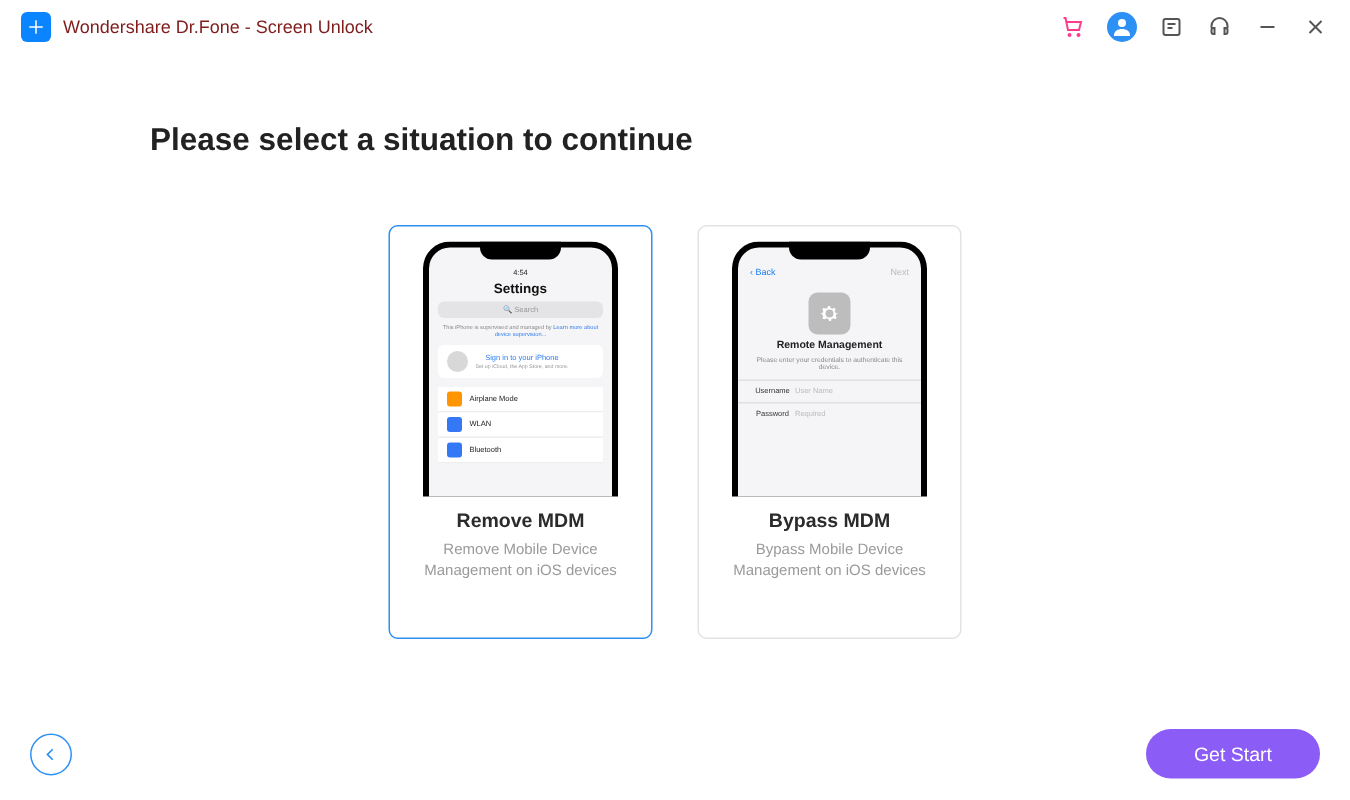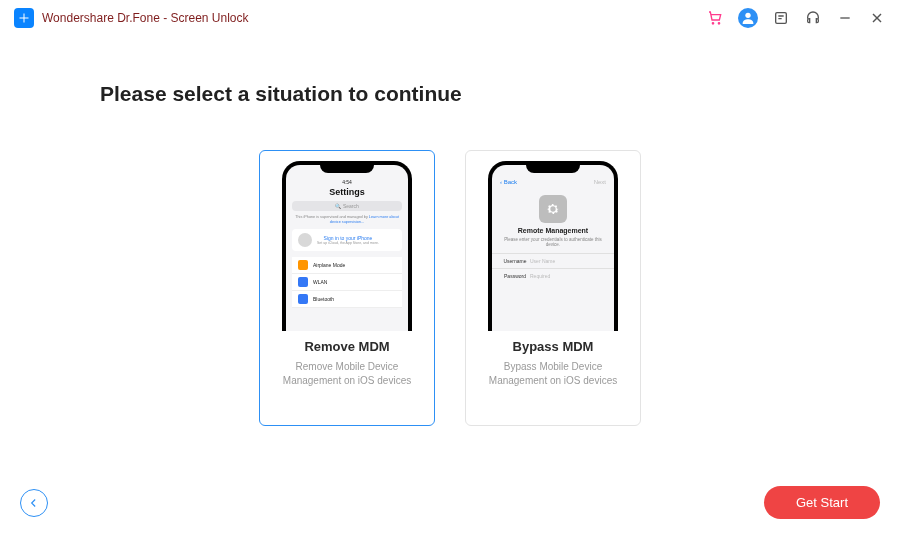--- a/index.html
+++ b/index.html
@@ -93,21 +93,21 @@
 .st-profile-text .t1{font-size:5px;color:#2d7ef0;}
 .st-profile-text .t2{font-size:3.5px;color:#999;}
 .st-row{ margin:0 6px; background:#fff; padding:3px 6px; display:flex; align-items:center; gap:5px; font-size:5px; color:#222; border-bottom:0.5px solid #eee;}
 .st-row:first-of-type{border-radius:4px 4px 0 0;}
 .st-ico{width:10px;height:10px;border-radius:2px;}
 .card-title { font-size:13px; font-weight:600; color:#2b2b2b; margin-top:8px;}
 .card-desc { font-size:10px; color:#9a9a9a; margin-top:6px; line-height:1.4; padding:0 2px;}
 .footer { position:absolute; bottom:14px; left:0; right:0; display:flex; align-items:center; justify-content:space-between; padding:0 20px;}
 .back-btn { width:28px; height:28px; border:1.5px solid #2d90f5; border-radius:50%; display:flex; align-items:center; justify-content:center; cursor:pointer;}
 .back-btn svg{ width:14px; height:14px; stroke:#2d90f5; fill:none; stroke-width:2;}
-.start-btn { background:#ef4444; color:#fff; border:none; border-radius:18px; padding:9px 32px; font-size:13px; cursor:pointer;}
+.start-btn { background:#8b5cf6; color:#fff; border:none; border-radius:18px; padding:9px 32px; font-size:13px; cursor:pointer;}
 </style>
 </head>
 <body>
 
 <div class="titlebar">
   <div class="app-logo">
     <svg viewBox="0 0 24 24">
         <path d="M11 3h2v8h8v2h-8v8h-2v-8H3v-2h8z"></path>
       </svg>
   </div>

